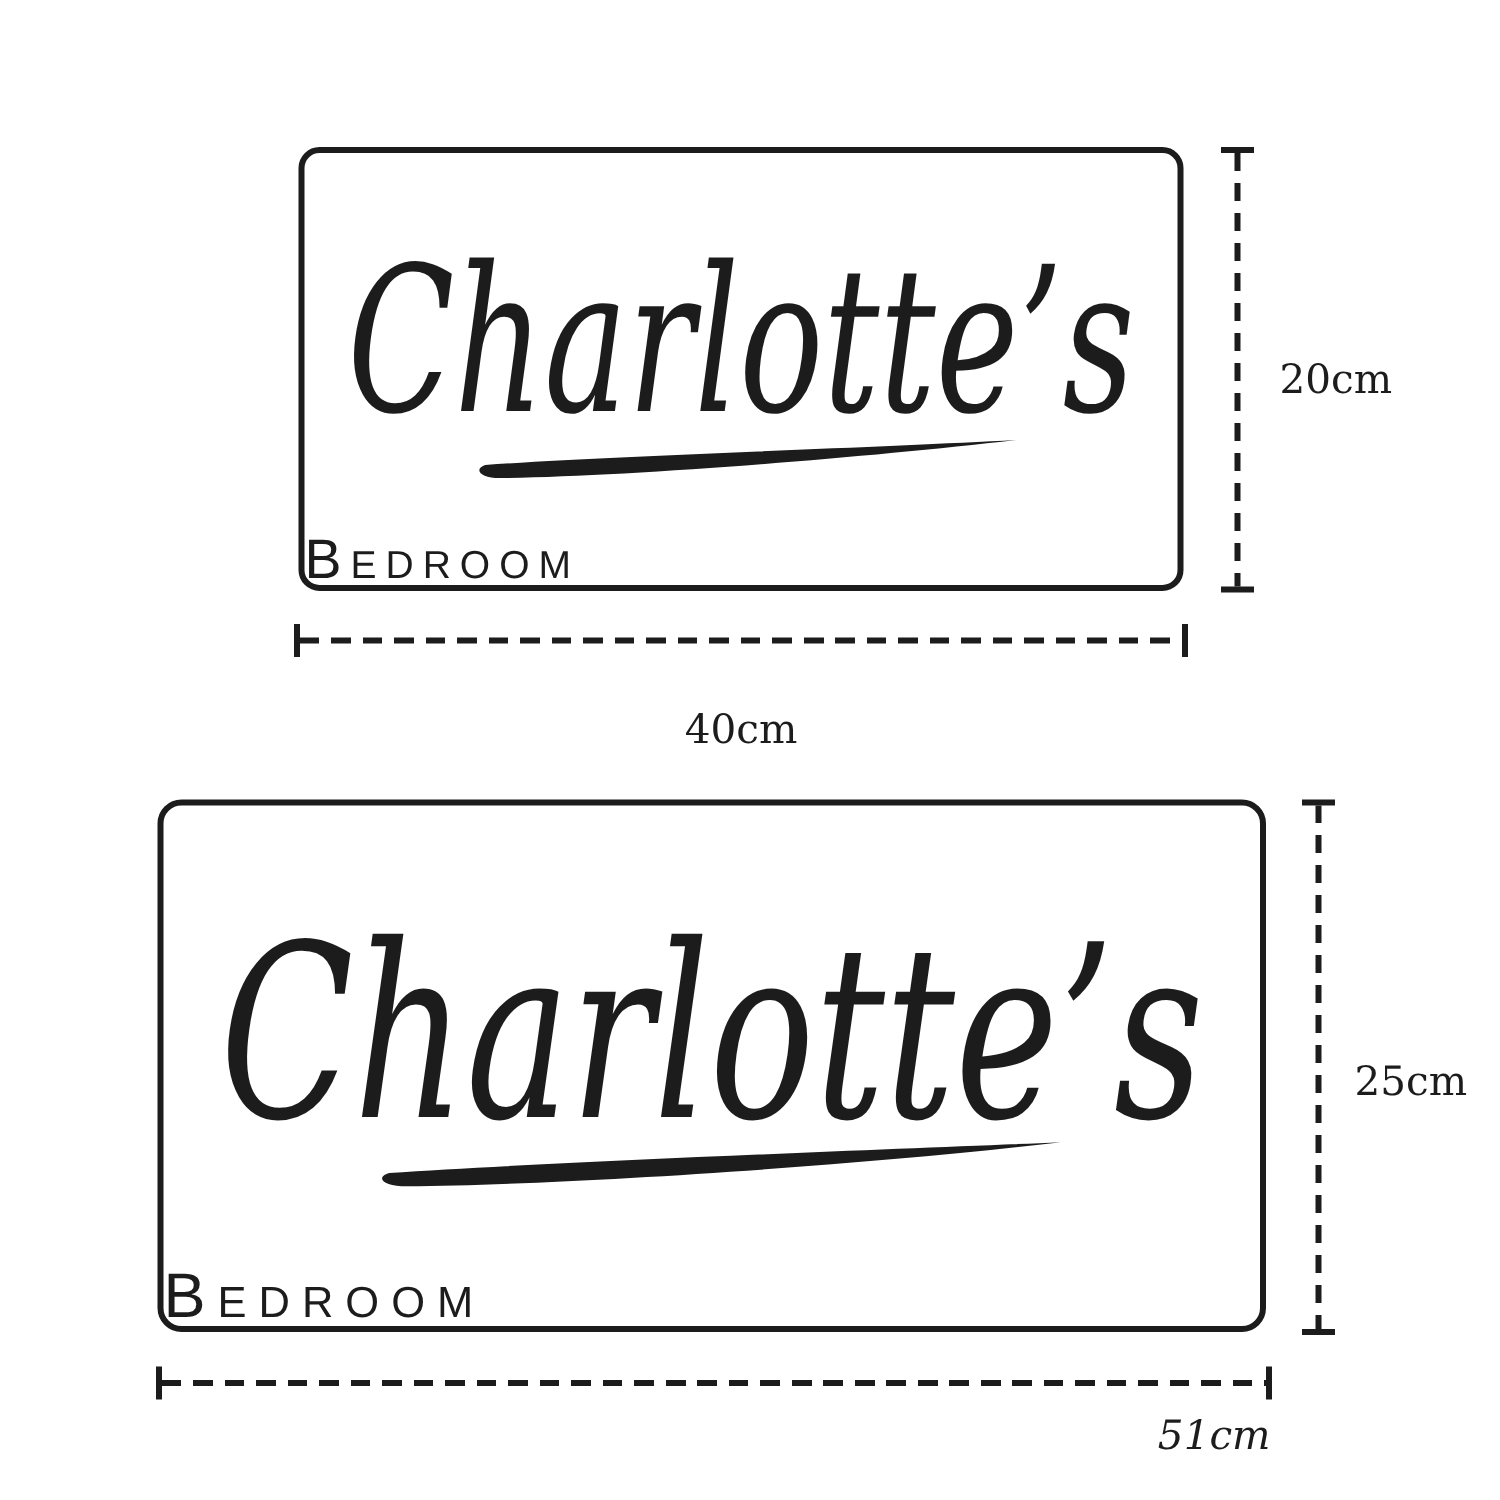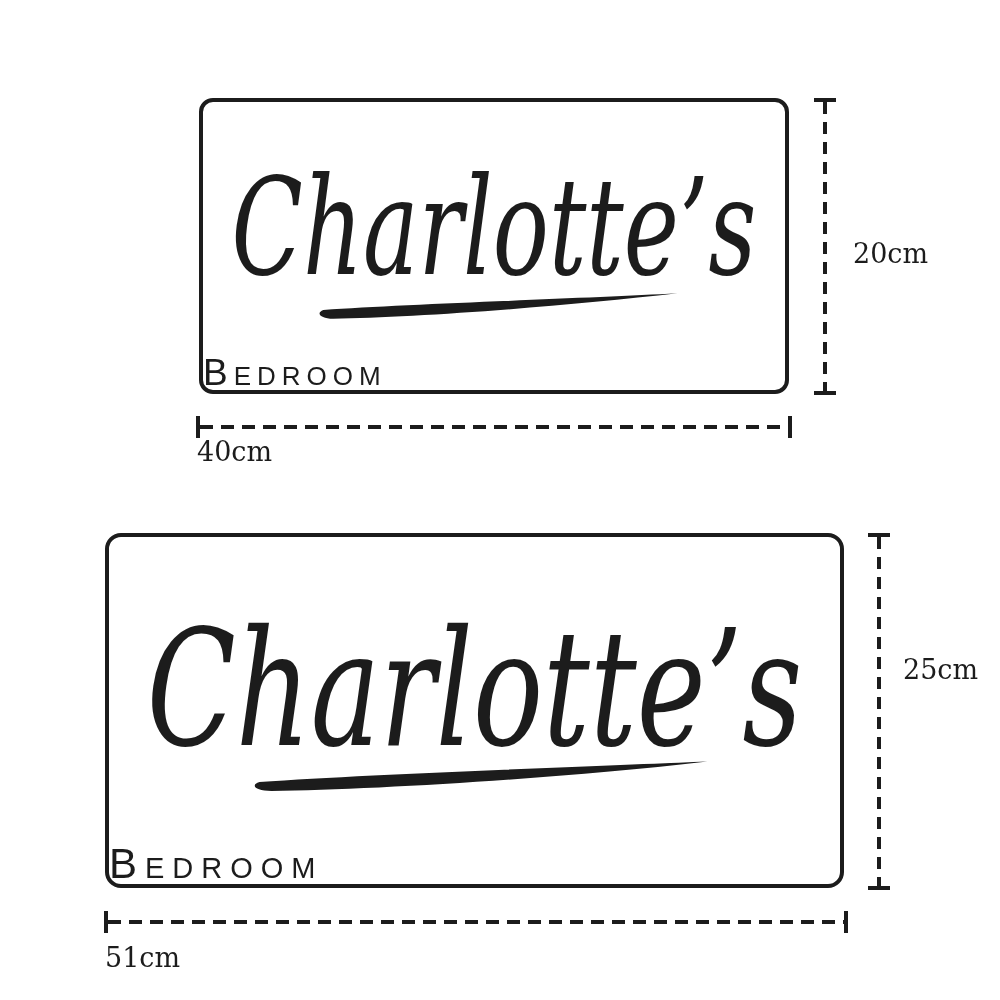--- a/index.html
+++ b/index.html
@@ -74,23 +74,23 @@
 
   .dim-label{
     position:absolute;
     font-family:"DejaVu Serif","Liberation Serif",serif;
     font-size:27px;
     color:var(--ink);
     line-height:1;
     white-space:nowrap;
   }
   .vl-a{left:853px;top:240px;}
-  .vl-b{left:903px;top:656px;}
-  .hl-a{left:197px;top:438px;width:594px;}
-  .hl-b{left:105px;top:944px;width:742px;text-align:left;}
+  .vl-b{left:903px;top:708px;}
+  .hl-a{left:197px;top:473px;width:594px;text-align:center;}
+  .hl-b{left:105px;top:944px;width:742px;text-align:right;font-style:italic;}
 </style>
 </head>
 <body>
 
 <div class="canvas">
 
   <div class="sign sign-a">
     <svg class="art" viewBox="0 0 590 295" preserveAspectRatio="none">
       <text x="295" y="176" font-size="138" text-anchor="middle" textLength="532" lengthAdjust="spacingAndGlyphs">Charlotte’s</text>
       <path d="M122 213 C 210 207 390 201 481 196 C 370 209 215 221 132 222 C 119 222 114 216 122 213 Z"></path>

